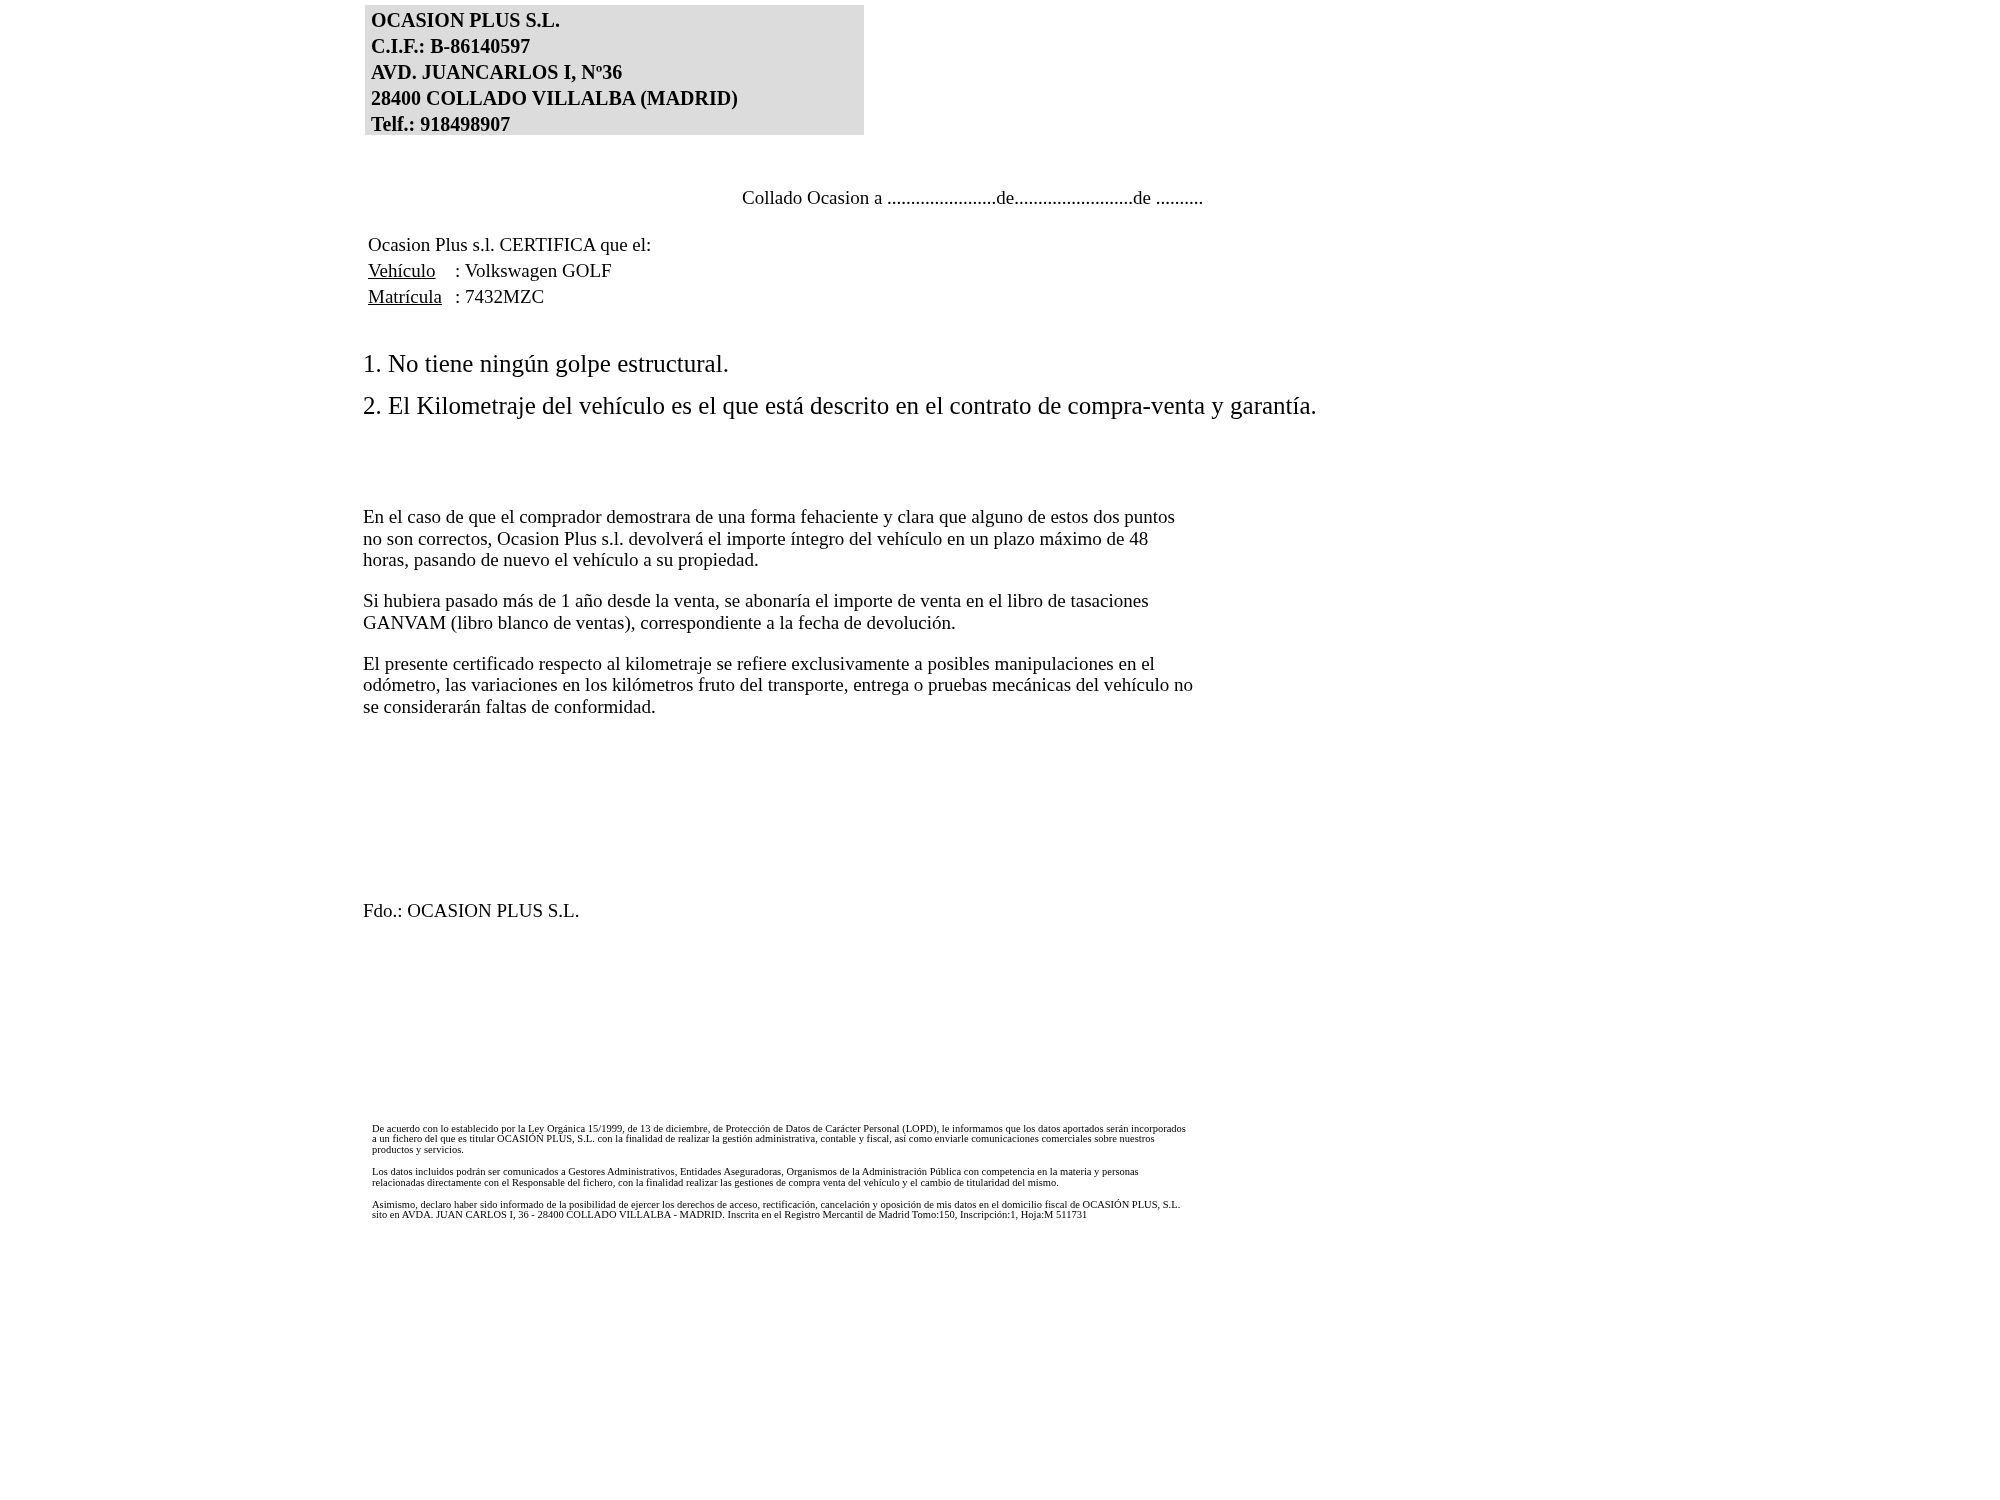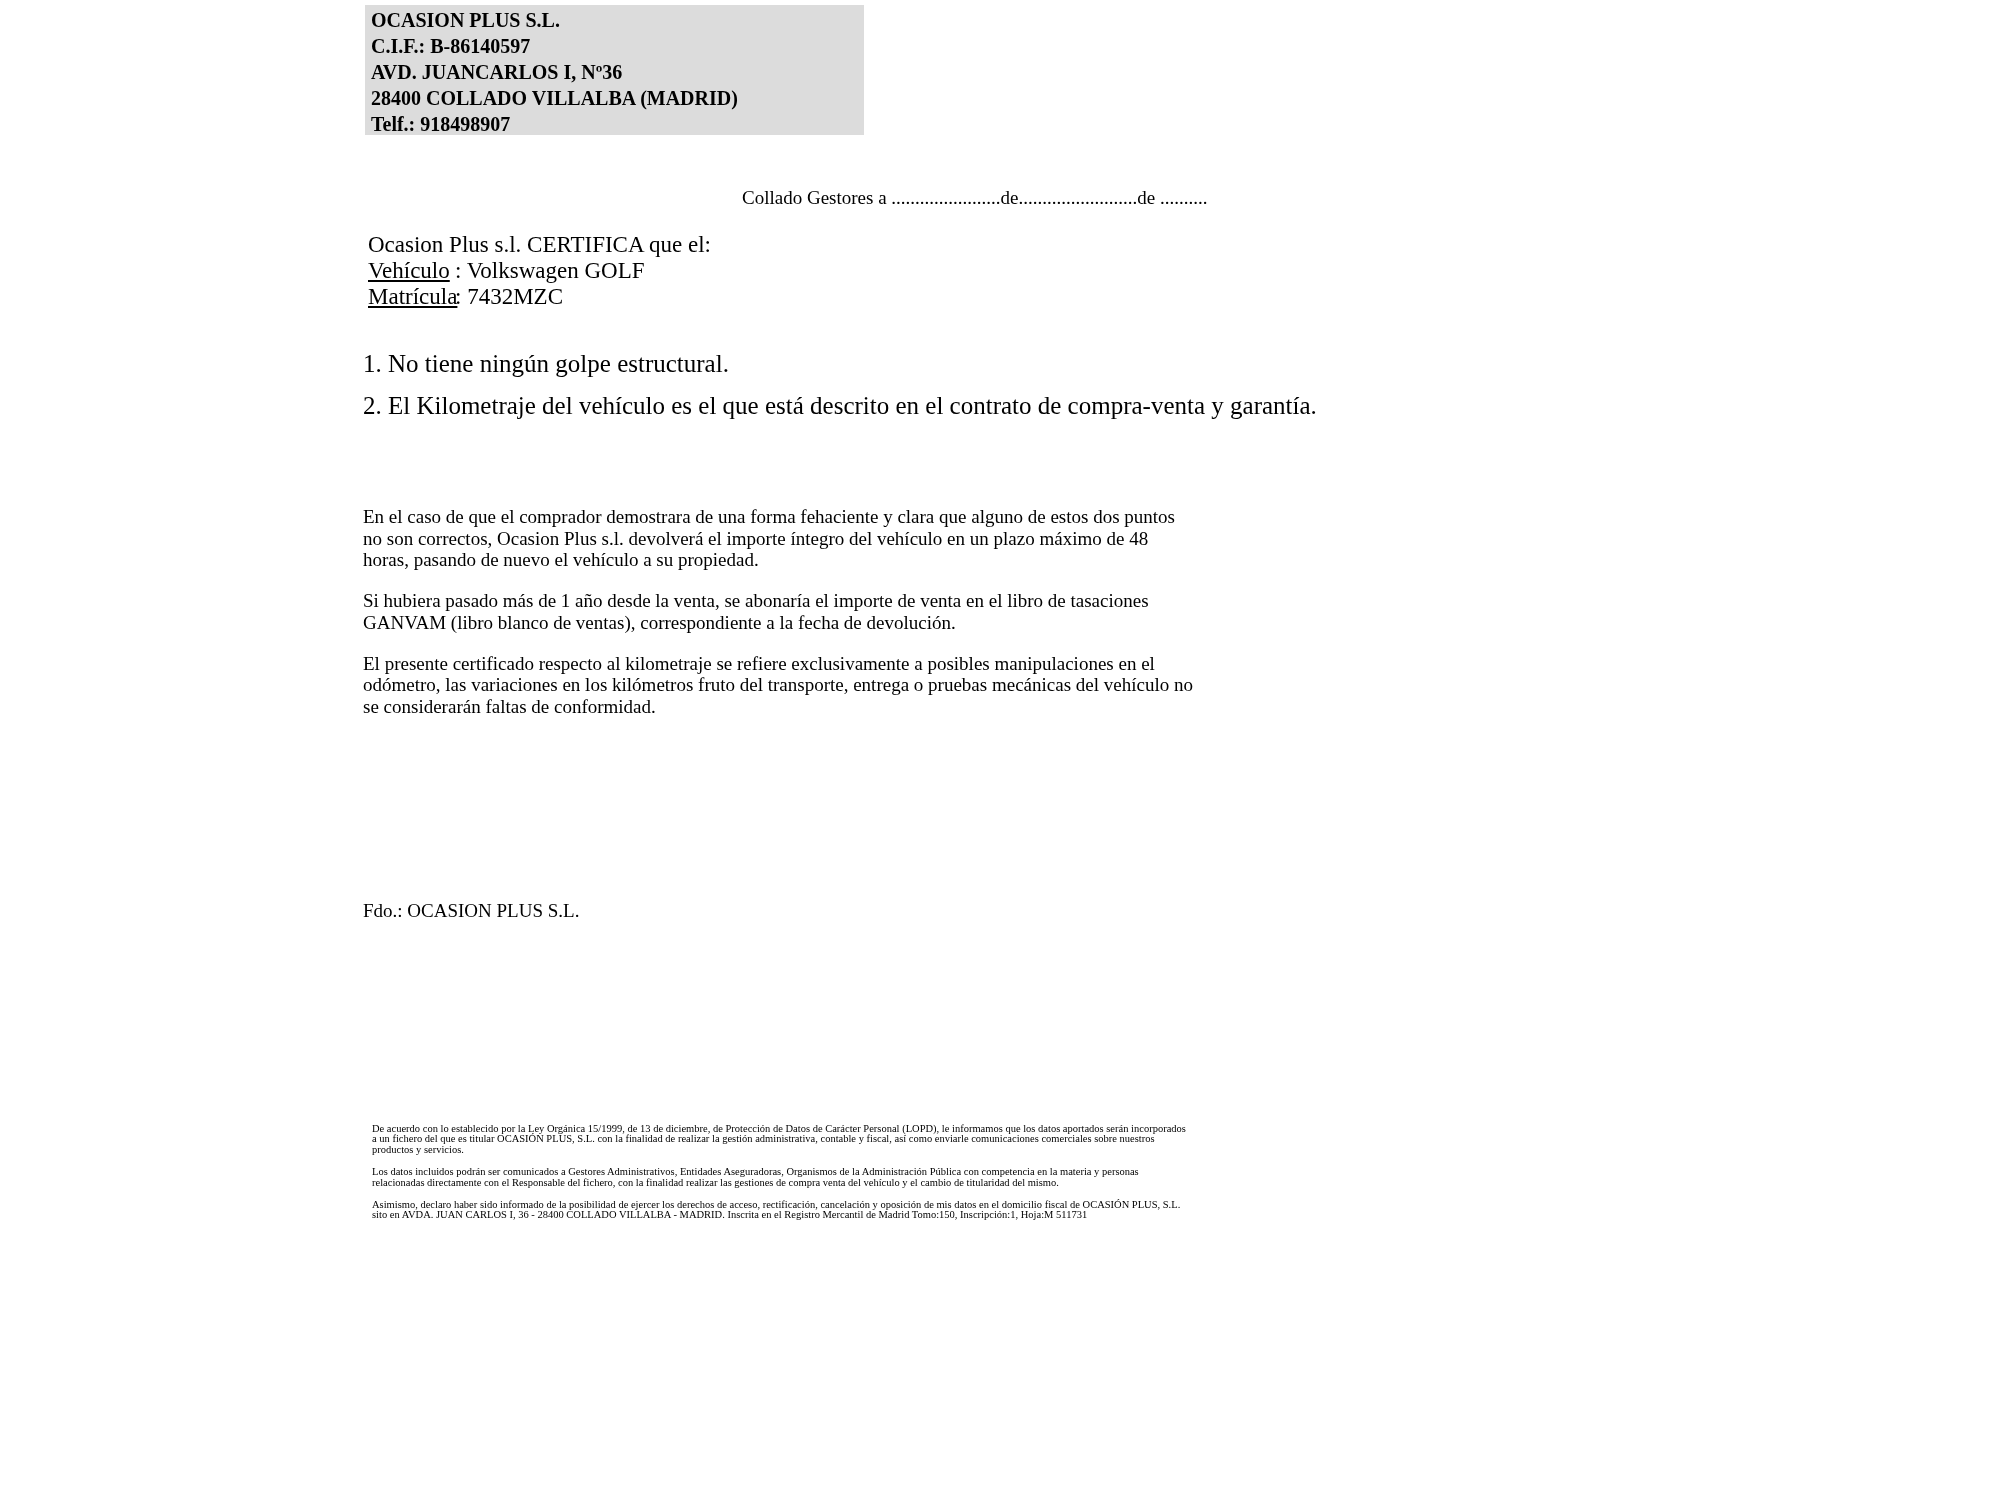--- a/index.html
+++ b/index.html
@@ -34,21 +34,21 @@
     left: 742px;
     top: 187px;
     font-size: 19px;
     line-height: 22px;
     white-space: nowrap;
   }
   .certifies {
     position: absolute;
     left: 368px;
     top: 232px;
-    font-size: 23px;
+    font-size: 19px;
     line-height: 26px;
   }
   .label-col {
     display: inline-block;
     width: 87px;
   }
   .u {
     text-decoration: underline;
   }
   .point {
@@ -98,21 +98,21 @@
 <div id="page">
 
   <div class="header-box">
     <div>OCASION PLUS S.L.</div>
     <div>C.I.F.: B-86140597</div>
     <div>AVD. JUANCARLOS I, Nº36</div>
     <div>28400 COLLADO VILLALBA (MADRID)</div>
     <div>Telf.: 918498907</div>
   </div>
 
-  <div class="date-line">Collado Gestores a .......................de.........................de ..........</div>
+  <div class="date-line">Collado Ocasion a .......................de.........................de ..........</div>
 
   <div class="certifies">
     <div>Ocasion Plus s.l. CERTIFICA que el:</div>
     <div>
       <span class="label-col"><span class="u">Vehículo</span></span><span>: Volkswagen GOLF</span>
     </div>
     <div>
       <span class="label-col"><span class="u">Matrícula</span></span><span>: 7432MZC</span>
     </div>
   </div>

